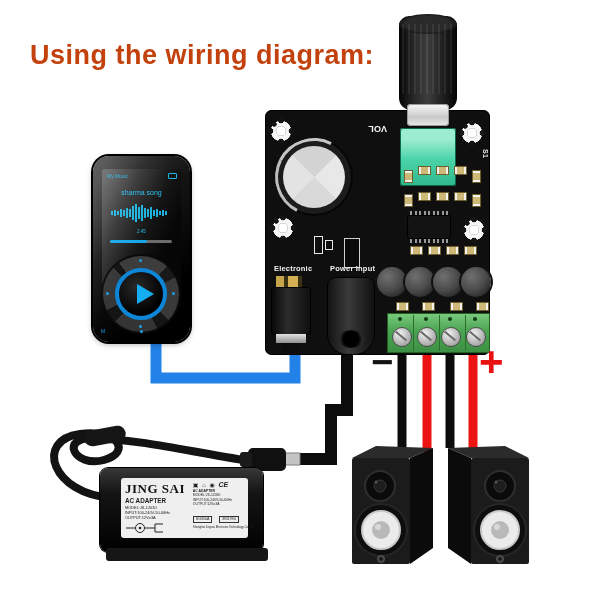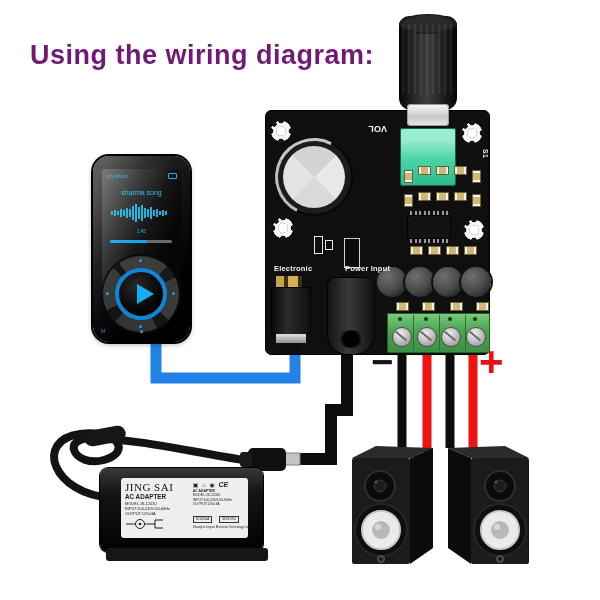--- a/index.html
+++ b/index.html
@@ -1,21 +1,21 @@
 <!DOCTYPE html>
 <html><head>
 <meta charset="utf-8">
 <style>
   html,body{margin:0;padding:0;background:#fff;}
   #canvas{position:relative;width:600px;height:600px;background:#fff;overflow:hidden;
           font-family:"Liberation Sans",sans-serif;}
   .abs{position:absolute;}
 
   
-  #title{left:30px;top:40px;font-size:27px;font-weight:bold;color:#701a75;letter-spacing:.5px;}
+  #title{left:30px;top:40px;font-size:27px;font-weight:bold;color:#c2410c;letter-spacing:.5px;}
 
   
   #wires{left:0;top:0;}
 
   
   #board{left:265px;top:110px;width:225px;height:245px;background:#0f0f0f;border-radius:7px;
          box-shadow:0 0 0 1px #000 inset;}
   .hole{position:absolute;width:26px;height:26px;background:
     radial-gradient(circle at 50% 10%, #141414 0 2.6px, rgba(0,0,0,0) 3px),
     radial-gradient(circle at 90% 50%, #141414 0 2.6px, rgba(0,0,0,0) 3px),
@@ -65,21 +65,21 @@
   #ajack .pins{position:absolute;left:4px;top:0;width:26px;height:12px;
         background:linear-gradient(90deg,#c7a34a 0 8px,#3a3212 8px 12px,#d3b054 12px 22px,#3a3212 22px);}
   #ajack .body{position:absolute;left:0;top:12px;width:38px;height:46px;border-radius:3px;
         background:linear-gradient(90deg,#090909,#2c2c2c 40%,#101010);box-shadow:0 0 0 1px #000;}
   #ajack .band{position:absolute;left:4px;top:58px;width:30px;height:9px;background:linear-gradient(180deg,#e3e3e3,#8f8f8f);}
   #ajack .nub{position:absolute;left:10px;top:67px;width:18px;height:10px;background:#0c0c0c;border-radius:0 0 5px 5px;}
   #djack{position:absolute;left:63px;top:168px;width:46px;height:76px;border-radius:8px 8px 20px 20px;
         background:linear-gradient(90deg,#141414,#3a3a3a 45%,#101010);box-shadow:0 0 0 1px #000;}
   #djack::after{content:"";position:absolute;left:9px;top:52px;width:28px;height:18px;border-radius:50%;
         background:radial-gradient(circle,#000 0 45%,#2c2c2c 70%,#0c0c0c);}
-  #audlab{left:9px;top:154px;} #powlab{left:65px;top:154px;margin-left:15px;}
+  #audlab{left:9px;top:154px;} #powlab{left:65px;top:154px;}
   .wsilk{position:absolute;border:1px solid #e8e8e8;background:rgba(0,0,0,0);}
   #sot{position:absolute;left:79px;top:128px;width:14px;height:28px;border:1px solid #cfcfcf;background:#0a0a0a;}
 
   
   #minus{left:371px;top:341px;font-size:38px;font-weight:bold;color:#121212;}
   #plus{left:479px;top:338px;font-size:42px;font-weight:bold;color:#e81212;}
 
   
   #player{left:93px;top:156px;width:97px;height:186px;border-radius:16px;
         background:linear-gradient(135deg,#383838,#141414 40%,#000 75%);
@@ -108,21 +108,21 @@
 
   
   #brick{left:100px;top:468px;width:163px;height:84px;border-radius:8px;
         background:linear-gradient(180deg,#383838,#141414 30%,#050505 85%,#000);
         box-shadow:0 0 0 1px #000;}
   #stand{left:106px;top:548px;width:162px;height:13px;border-radius:3px;background:#161616;}
   #alabel{position:absolute;left:21px;top:10px;width:127px;height:60px;background:#efefef;border-radius:3px;
         color:#1c1c1c;display:flex;padding:3px 4px;box-sizing:border-box;}
   #acolL{width:57%;}
   #acolR{width:43%;}
-  #brand{font-family:"Liberation Serif",serif;font-weight:normal;font-size:11px;letter-spacing:.5px;color:#111;}
+  #brand{font-family:"Liberation Serif",serif;font-weight:bold;font-size:13px;letter-spacing:.5px;color:#111;}
   .al1{font-size:6.3px;font-weight:bold;line-height:1.25;}
   .al2{font-size:3.9px;line-height:1.3;white-space:nowrap;}
   .al3{font-size:3.4px;line-height:1.3;white-space:nowrap;}
   #certs{font-size:6px;letter-spacing:1px;line-height:1.1;}
   #certs .ce{font-weight:bold;font-style:italic;font-size:7px;letter-spacing:0;}
   .codebox{display:inline-block;border:.5px solid #333;font-size:3.6px;padding:0 2px;margin-right:2px;line-height:1.4;}
   #company{font-size:2.9px;margin-top:1px;white-space:nowrap;}
   #polar{margin-top:2px;}
 
   

